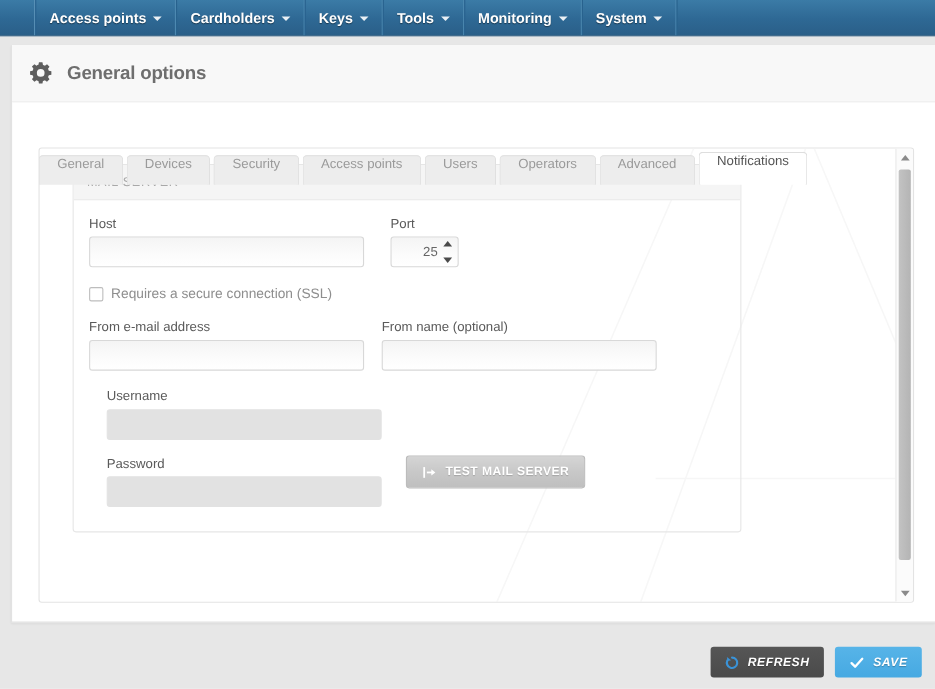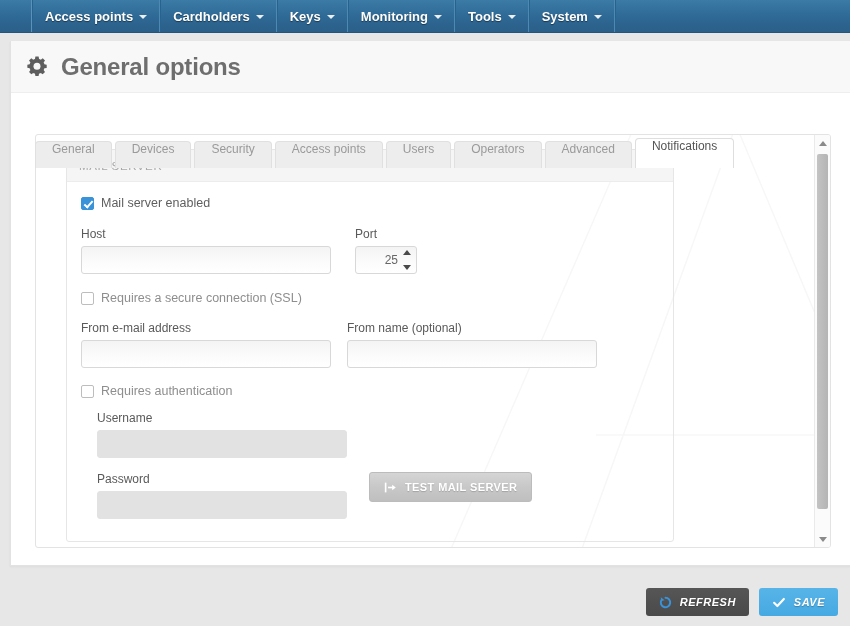--- a/index.html
+++ b/index.html
@@ -61,21 +61,21 @@
     display: flex; align-items: center;
     padding-left: 14px;
     gap: 12px;
   }
   .gear {
     position: relative;
     width: 24px; height: 24px;
     flex: none;
   }
   .page-title {
-    font-size: 24px;
+    font-size: 17px;
     font-weight: bold;
     color: #6e6e6e;
     letter-spacing: -.2px;
   }
 
   
   .tabs {
     position: absolute; left: 24px; top: 64px;
     display: flex; align-items: flex-end;
     z-index: 5;
@@ -313,25 +313,25 @@
   </div>
   <div class="nav-item">
     <span>Cardholders</span>
     <span class="caret"></span>
   </div>
   <div class="nav-item">
     <span>Keys</span>
     <span class="caret"></span>
   </div>
   <div class="nav-item">
+    <span>Tools</span>
+    <span class="caret"></span>
+  </div>
+  <div class="nav-item">
     <span>Monitoring</span>
-    <span class="caret"></span>
-  </div>
-  <div class="nav-item">
-    <span>Tools</span>
     <span class="caret"></span>
   </div>
   <div class="nav-item">
     <span>System</span>
     <span class="caret"></span>
   </div>
   <div class="nav-fill"></div>
 </div>
 
 <div class="page-card">
@@ -386,24 +386,20 @@
 
     <div class="scroll-area">
 
       <div class="panel">
         <div class="panel-head">
           <span>MAIL SERVER</span>
         </div>
 
         <div class="panel-body">
 
-          <label class="checkrow" style="margin-bottom:17px;">
-            <span class="cbox on"></span>
-            <span class="chk-label">Mail server enabled</span>
-          </label>
 
           <div class="row" style="margin-bottom:17px;align-items:center;">
             <div style="width:250px;">
               <div class="field-label">Host</div>
               <input class="txt" type="text" value="" style="">
             </div>
             <div style="width:24px;"></div>
             <div>
               <div class="field-label">Port</div>
               <div class="spin">
@@ -426,24 +422,20 @@
               <div class="field-label">From e-mail address</div>
               <input class="txt" type="text" value="" style="">
             </div>
             <div style="width:16px;"></div>
             <div style="width:250px;">
               <div class="field-label">From name (optional)</div>
               <input class="txt" type="text" value="" style="">
             </div>
           </div>
 
-          <label class="checkrow" style="margin-bottom:13px;">
-            <span class="cbox"></span>
-            <span class="chk-label muted">Requires authentication</span>
-          </label>
 
           <div style="margin-left:16px;width:250px;margin-bottom:14px;">
             <div class="field-label">Username</div>
             <input class="txt disabled" type="text" disabled="" value="" style="">
           </div>
 
           <div class="row" style="margin-left:16px;">
             <div style="width:250px;">
               <div class="field-label">Password</div>
               <input class="txt disabled" type="password" disabled="" value="" style="">

